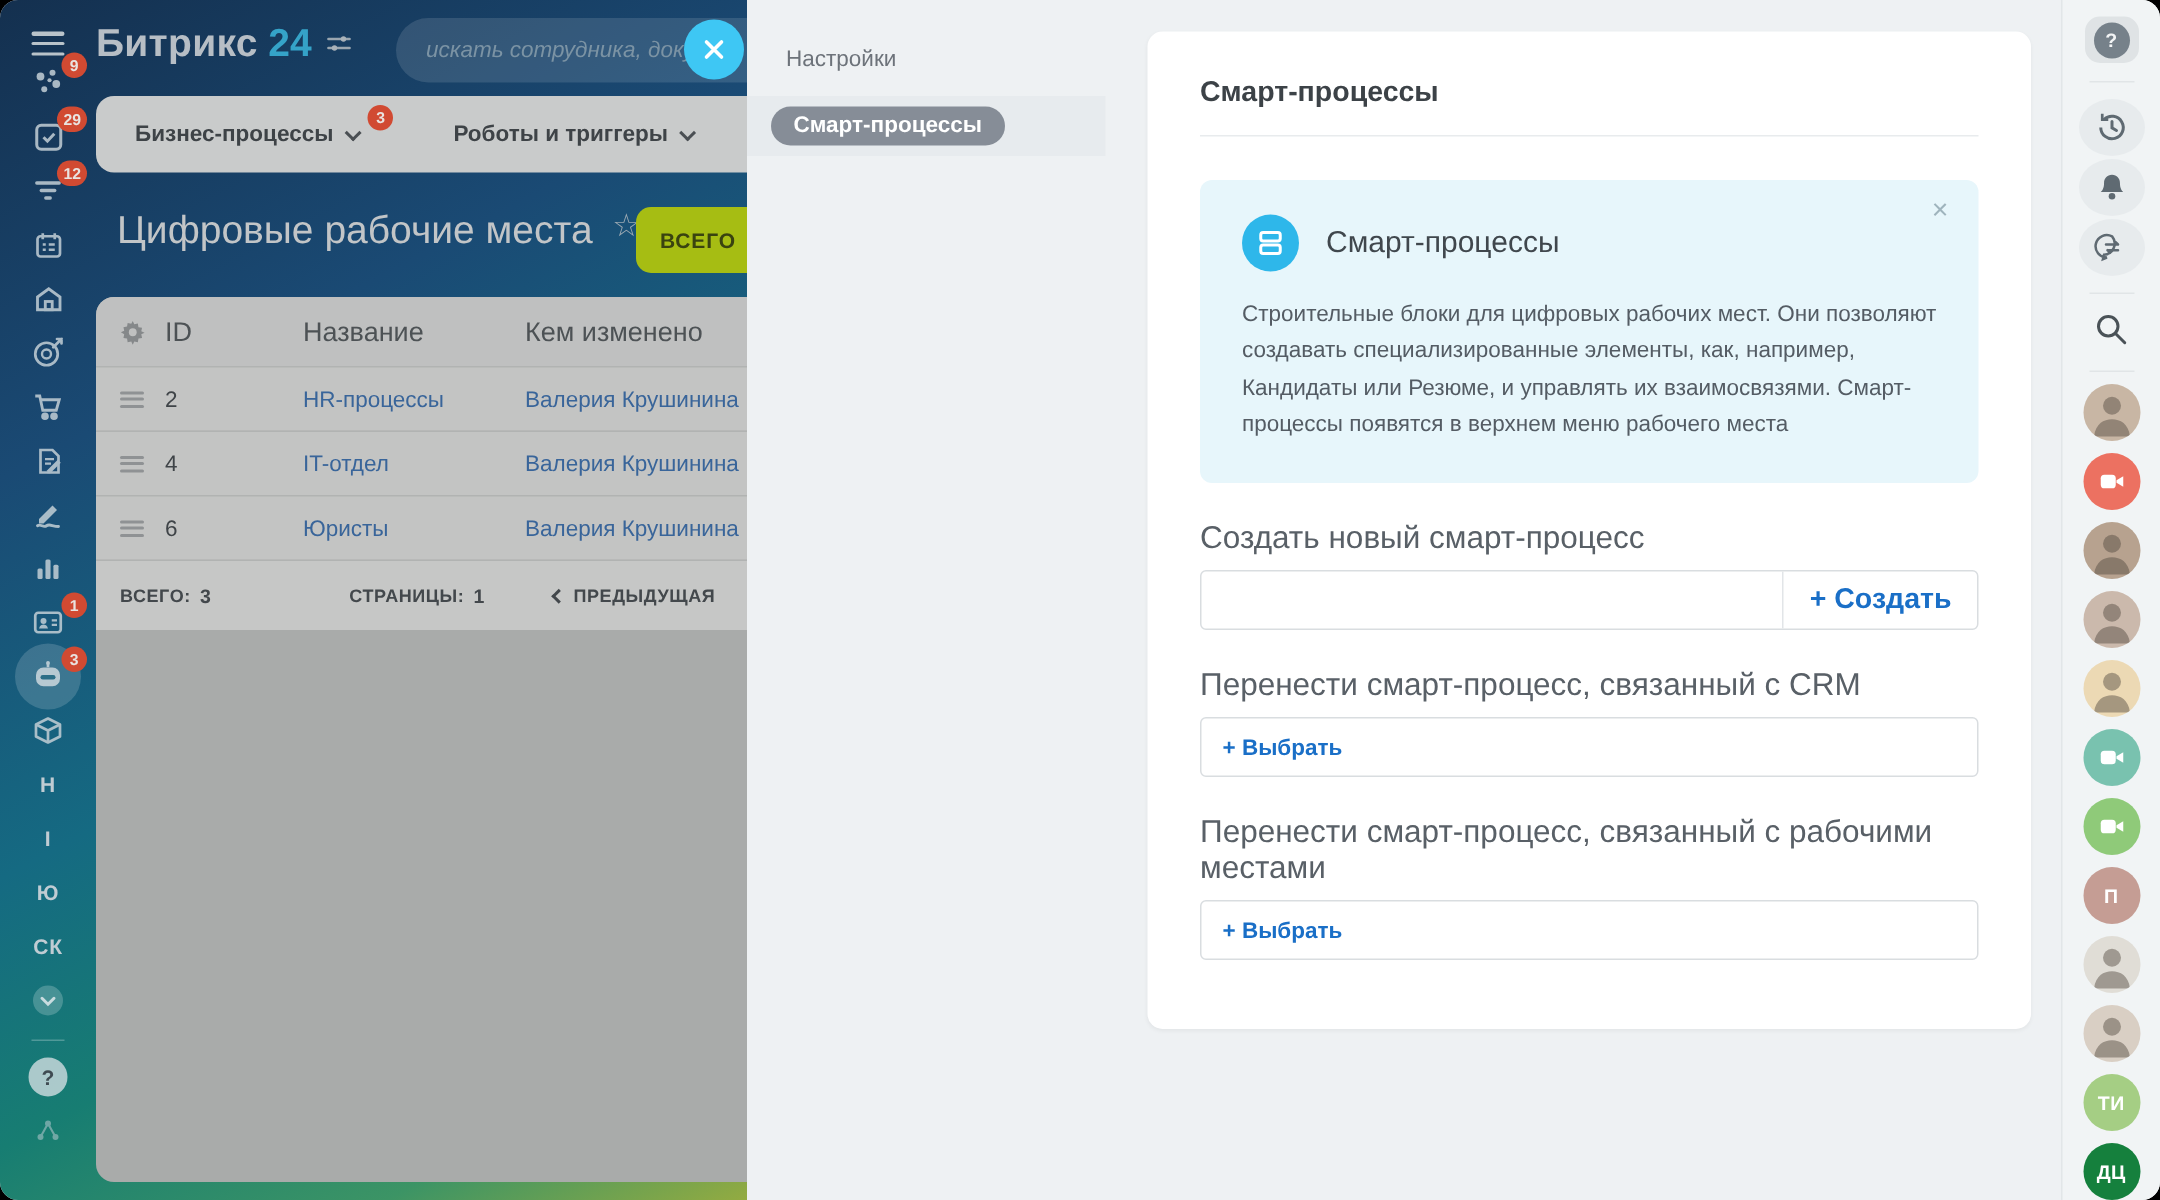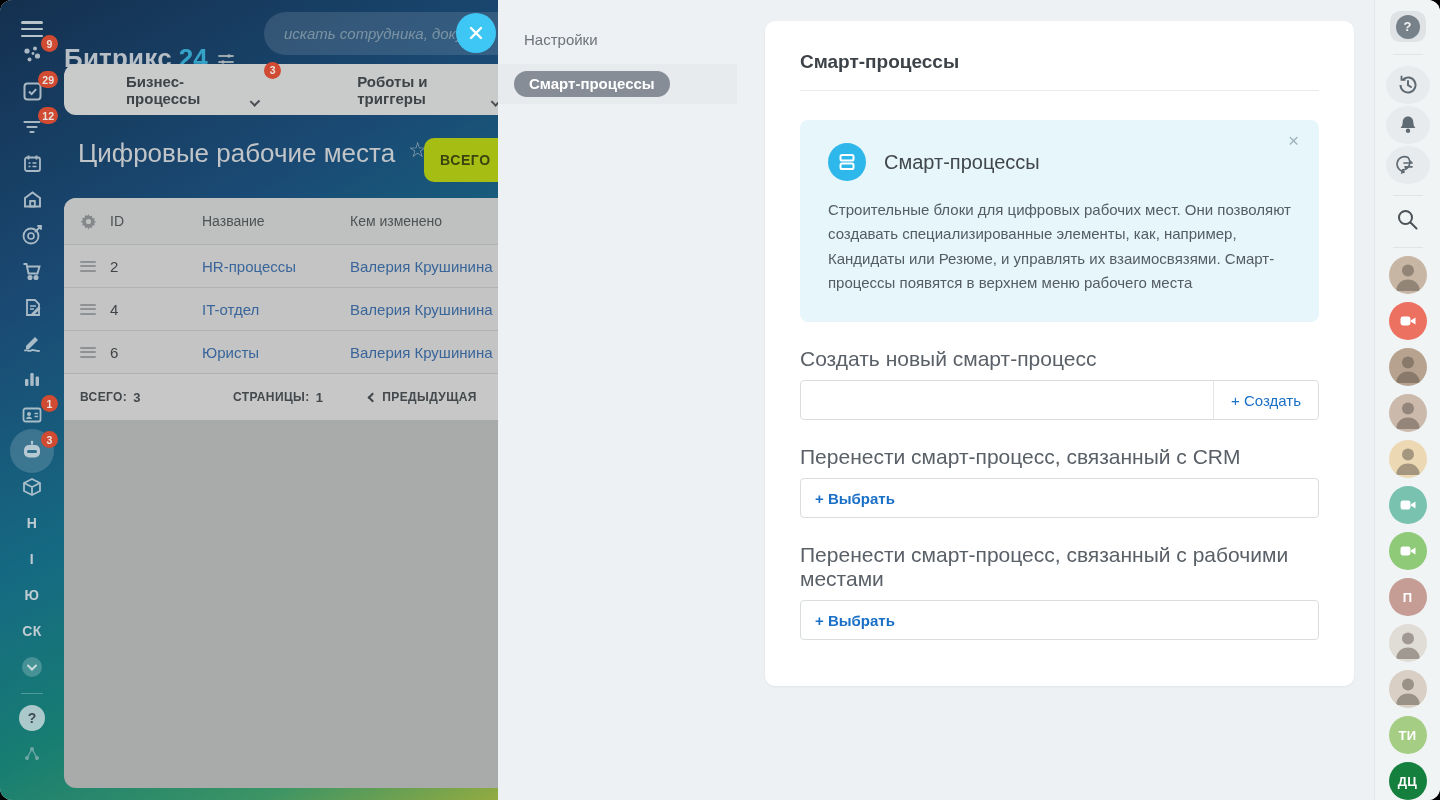--- a/index.html
+++ b/index.html
@@ -16,44 +16,44 @@
   .s-item:first-of-type{margin-top:26px;}
   .s-item svg{opacity:.85;}
   .s-badge{position:absolute;top:-2px;right:-4px;min-width:17px;height:17px;padding:0 4px;border-radius:9px;background:#d14a32;color:#e9e3e0;
     font-size:10.5px;font-weight:bold;display:flex;align-items:center;justify-content:center;}
   .s-letter{font-size:14px;font-weight:bold;color:#c0ccd3;letter-spacing:.5px;}
   .s-active{position:absolute;width:44px;height:44px;border-radius:50%;background:rgba(255,255,255,.16);}
   .s-divider{width:22px;border-top:1px solid rgba(255,255,255,.25);margin:8px 0 6px;}
   .helpcirc{width:26px;height:26px;border-radius:50%;background:rgba(222,228,232,.75);color:#3f4b52;font-weight:bold;font-size:14px;
     display:flex;align-items:center;justify-content:center;}
 
-  .logo{position:absolute;left:64px;top:13px;display:flex;align-items:baseline;cursor:pointer;margin-top:30px;}
+  .logo{position:absolute;left:64px;top:13px;display:flex;align-items:baseline;cursor:pointer;}
   .logo .b1{font-size:26px;font-weight:bold;color:#b7bec5;letter-spacing:.2px;}
   .logo .b2{font-size:26px;font-weight:bold;color:#35a3c8;margin-left:7px;}
   .logo .tune{margin-left:10px;align-self:center;}
 
   .searchbox{position:absolute;left:264px;top:12px;right:0;height:43px;border-radius:22px 0 0 22px;background:rgba(255,255,255,.12);
     display:flex;align-items:center;padding-left:20px;font-style:italic;}
   .searchbox .ph{font-size:15px;color:#7b93a4;white-space:nowrap;overflow:hidden;}
 
   .menubar{position:absolute;left:64px;top:64px;right:0;height:51px;background:#c9cbcb;border-radius:12px 0 0 12px;
     display:flex;align-items:center;padding-left:26px;gap:64px;}
-  .mtab{position:relative;display:flex;align-items:flex-end;gap:8px;font-size:15px;font-weight:bold;color:#3e4347;cursor:pointer;margin-left:36px;}
+  .mtab{position:relative;display:flex;align-items:center;gap:8px;font-size:15px;font-weight:bold;color:#3e4347;cursor:pointer;}
   .chev{width:8px;height:8px;border-right:2px solid #4a4f53;border-bottom:2px solid #4a4f53;transform:rotate(45deg) translateY(-2px);}
   .mtab .s-badge{top:-11px;right:-24px;}
 
   .pagehead{position:absolute;left:64px;top:138px;right:0;height:44px;display:flex;align-items:flex-start;}
   .ptitle{margin-left:14px;font-size:26px;color:#c2c5c7;}
   .pstar{margin-left:13px;font-size:21px;color:#9aa8b2;cursor:pointer;}
   .createbtn{position:absolute;right:0;top:0;height:44px;width:74px;background:#a6bd13;border:none;border-radius:10px 0 0 10px;
     color:#394310;font-size:14px;font-weight:bold;letter-spacing:.6px;padding-left:16px;text-align:left;cursor:pointer;}
 
   .listarea{position:absolute;left:64px;top:198px;right:0;bottom:12px;background:#a9abaa;border-radius:12px 0 0 12px;overflow:hidden;}
   .trow{display:grid;grid-template-columns:30px 92px 148px 1fr;align-items:center;padding-left:16px;}
-  .thead{height:46px;background:#bfc0c0;font-size:14px;color:#4d5255;}
+  .thead{height:46px;background:#bfc0c0;font-size:18px;color:#4d5255;}
   .tbody .trow{height:43px;background:#c3c4c3;border-top:1px solid #b1b3b2;font-size:15px;}
   .tid{color:#3f4448;}
   .tlink{color:#39659a;cursor:pointer;}
   .drag{display:flex;flex-direction:column;gap:2.5px;width:16px;cursor:grab;}
   .drag i{height:2px;background:#8f9294;border-radius:1px;}
   .tfoot{height:47px;background:#c6c7c6;border-top:1px solid #b1b3b2;display:flex;align-items:center;
     font-size:12px;font-weight:bold;color:#43484c;letter-spacing:.4px;padding-left:16px;white-space:nowrap;}
   .tfoot b{margin-left:6px;font-size:13px;}
   .tfoot .fp{margin-left:92px;}
   .tfoot .prev{margin-left:46px;display:flex;align-items:center;gap:6px;cursor:pointer;}
@@ -74,21 +74,21 @@
   .carddiv{border-bottom:1px solid #e8ebed;margin-top:17px;}
   .infobox{position:relative;margin-top:29px;background:#e7f6fb;border-radius:8px;padding:23px 28px 27px;}
   .info-head{display:flex;align-items:center;}
   .info-ico{width:38px;height:38px;border-radius:50%;background:#2eb7ea;display:flex;align-items:center;justify-content:center;flex:0 0 38px;}
   .info-title{margin-left:18px;font-size:20px;color:#40474d;}
   .info-close{position:absolute;top:10px;right:14px;background:none;border:none;font-size:19px;color:#9fb4bd;cursor:pointer;line-height:1;}
   .infobox p{margin:17px 0 0;font-size:15px;line-height:1.62;color:#545c64;max-width:478px;}
   .flabel{margin-top:25px;font-size:21px;color:#596067;}
   .createrow{margin-top:9px;height:40px;border:1px solid #d9dde0;border-radius:4px;background:#fff;display:flex;align-items:stretch;}
   .createrow input{flex:1;border:none;outline:none;padding:0 12px;font-size:15px;color:#333;background:transparent;}
-  .crbtn{border:none;background:none;border-left:1px solid #e2e5e8;padding:0 17px;color:#1a6fc7;font-size:15px;font-weight:normal;cursor:pointer;}
+  .crbtn{border:none;background:none;border-left:1px solid #e2e5e8;padding:0 17px;color:#1a6fc7;font-size:19px;font-weight:bold;cursor:pointer;}
   .selbox{margin-top:9px;height:40px;border:1px solid #d9dde0;border-radius:4px;background:#fff;display:flex;align-items:center;padding-left:14px;cursor:pointer;}
   .selbox span{color:#1a6fc7;font-size:15px;font-weight:bold;}
 
   
   .rail{width:66px;flex:0 0 66px;background:#f1f4f5;border-left:1px solid #e2e6e8;display:flex;flex-direction:column;align-items:center;height:800px;overflow:hidden;}
   .helpbtn{margin-top:11px;width:36px;height:36px;border-radius:10px;background:#dfe3e5;border:none;cursor:pointer;display:flex;align-items:center;justify-content:center;}
   .helpbtn .q{width:24px;height:24px;border-radius:50%;background:#76818a;color:#f2f4f5;font-size:13px;font-weight:bold;display:flex;align-items:center;justify-content:center;}
   .rdiv{width:30px;border-top:1px solid #e1e5e7;margin:12px 0 10px;}
   .rcirc{width:44px;height:44px;border-radius:50%;background:#e7ebed;border:none;cursor:pointer;display:flex;align-items:center;justify-content:center;margin:1px 0;}
   .rsearch{background:none;border:none;cursor:pointer;margin:2px 0;}

